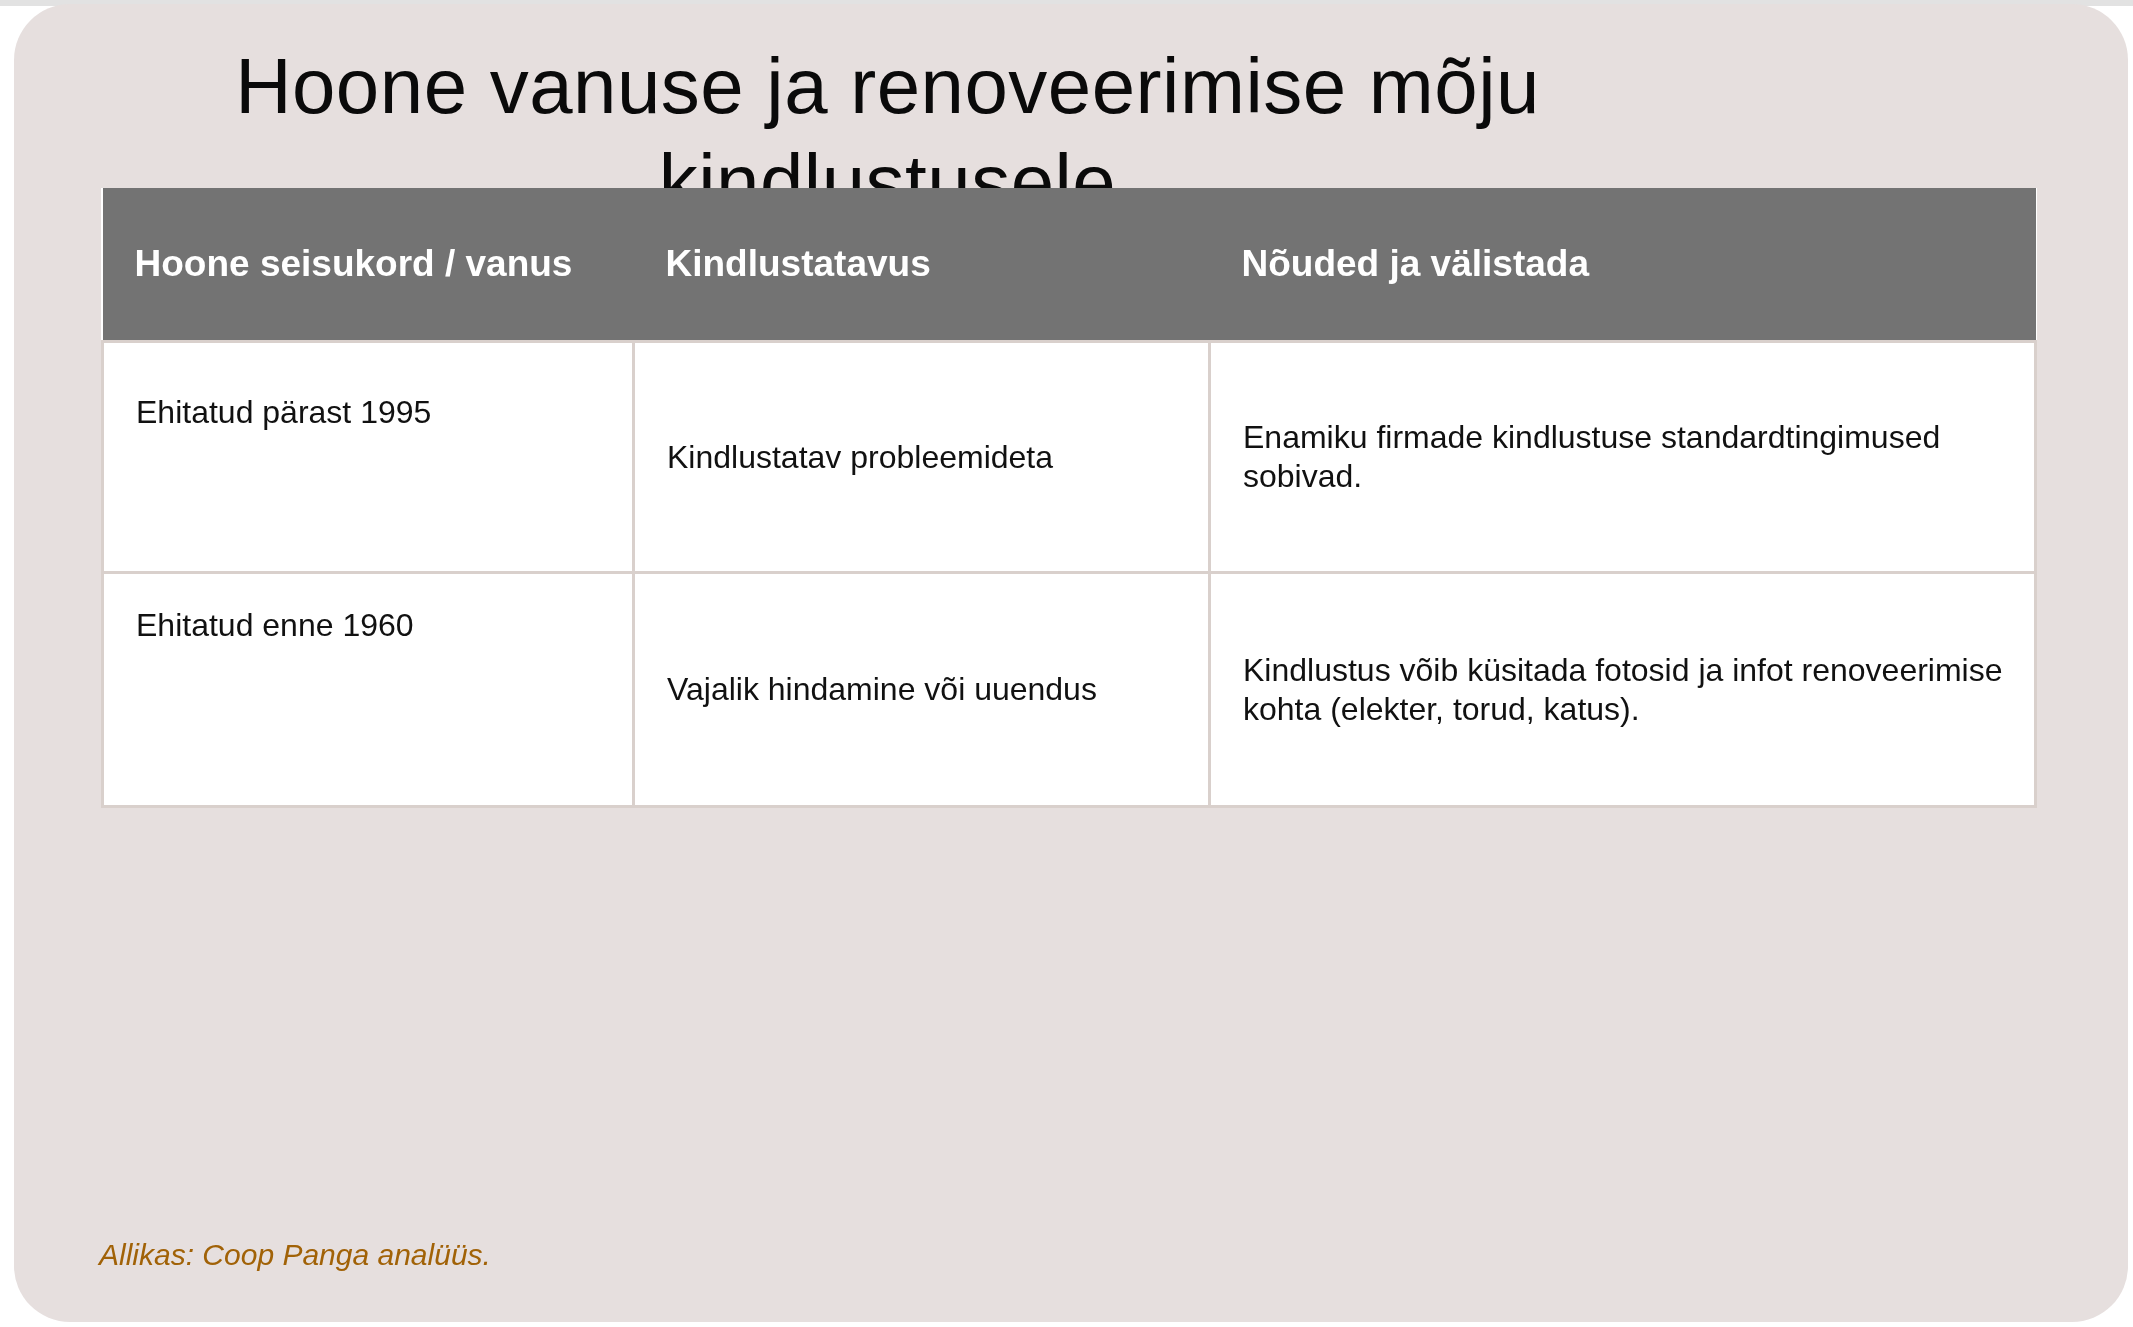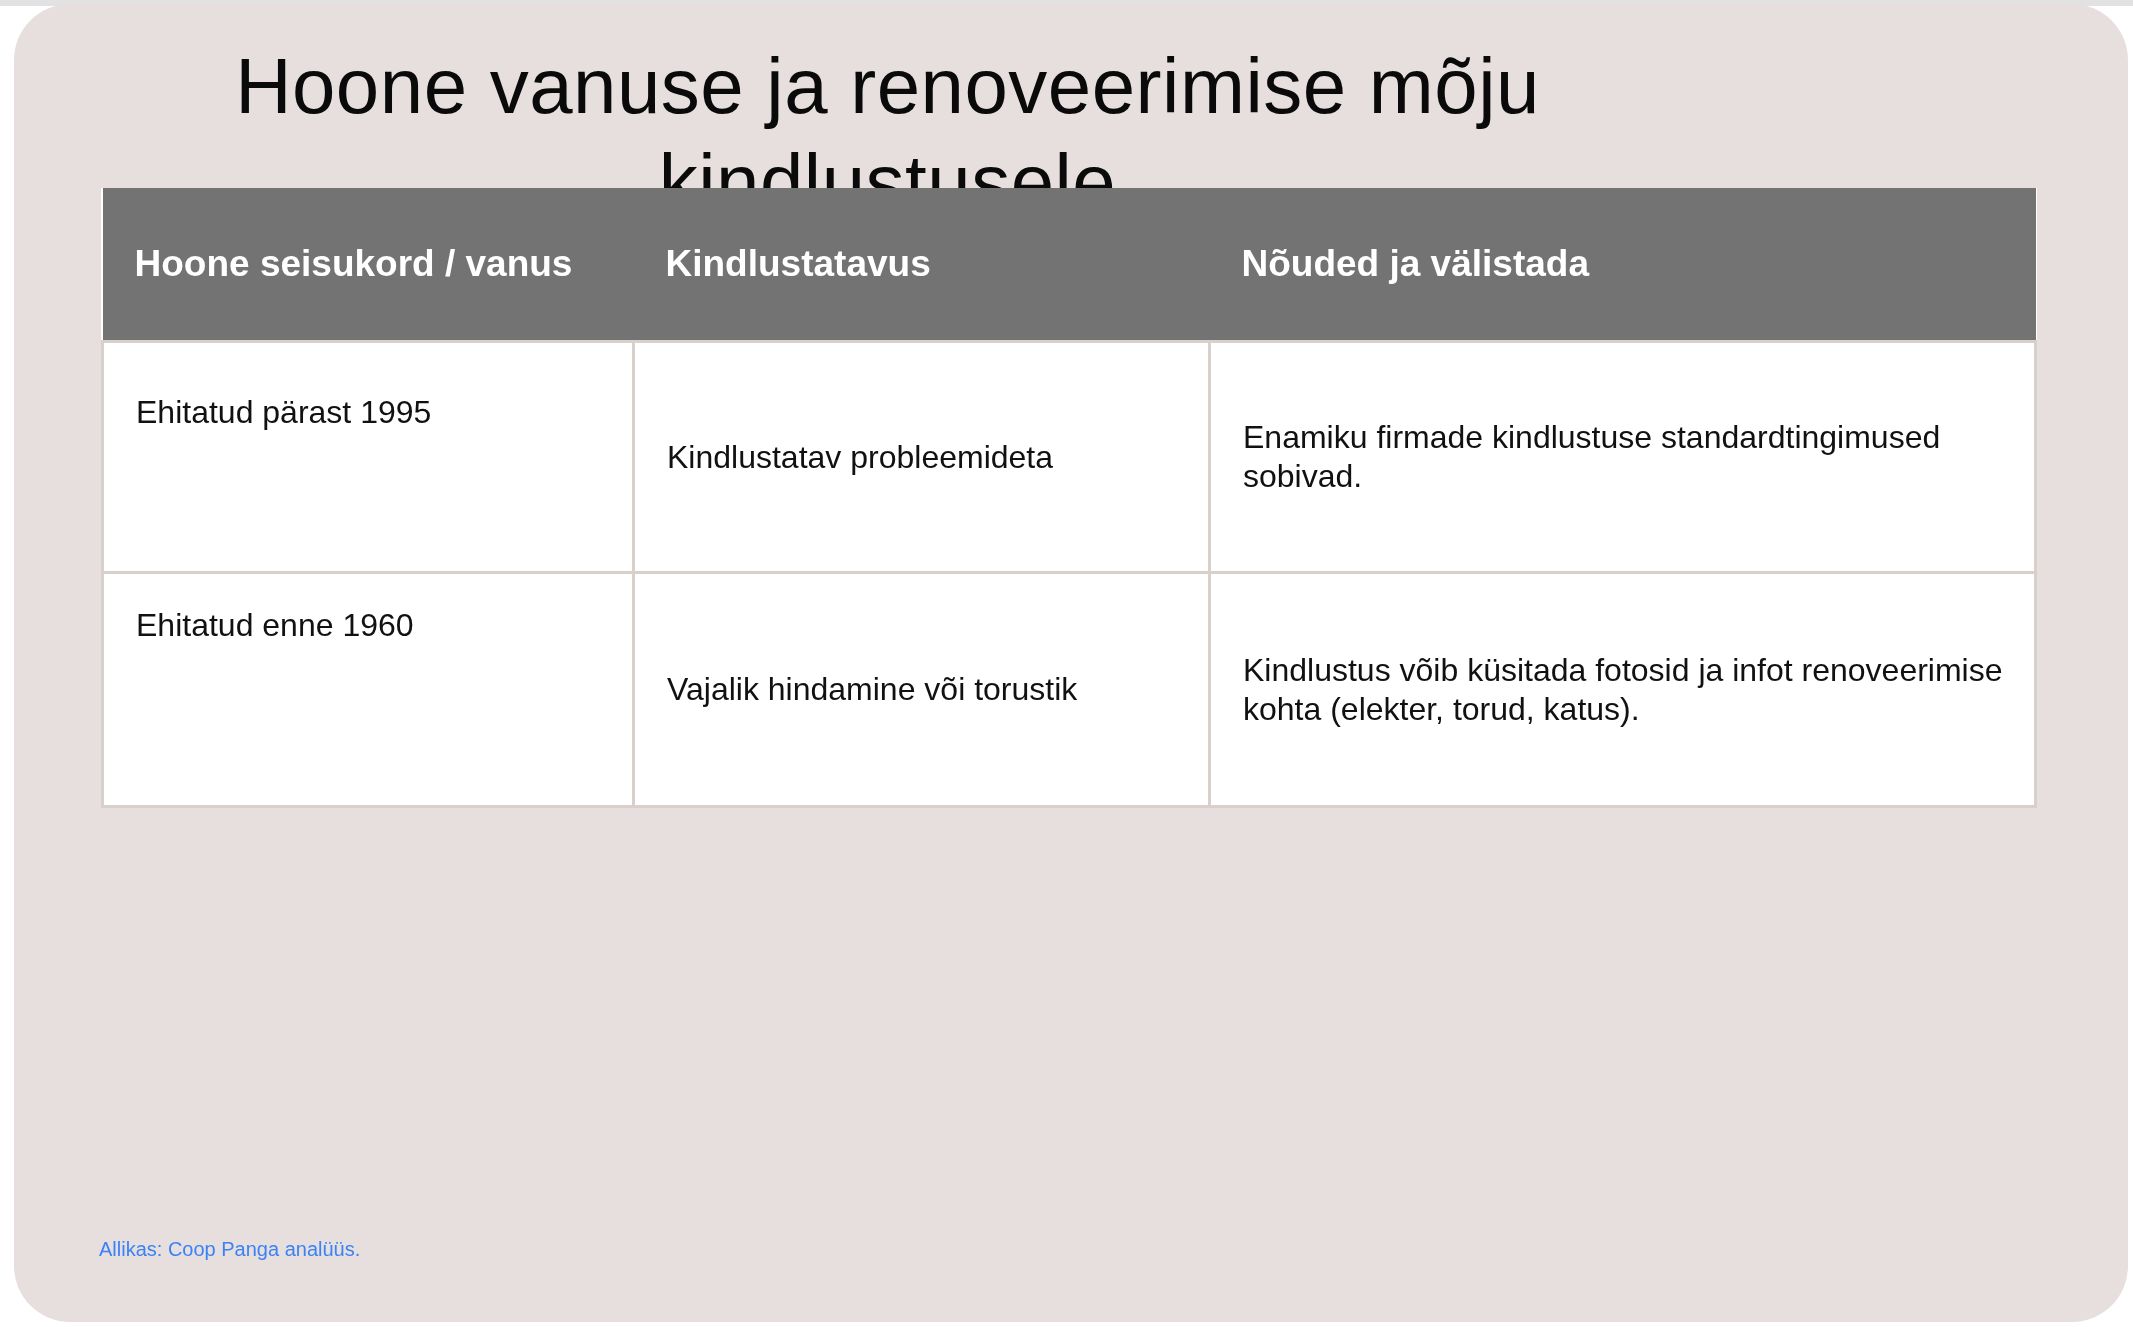--- a/index.html
+++ b/index.html
@@ -77,22 +77,23 @@
   .table tr.r2 td { height: 181px; }
   .table tr.r3 td { height: 199px; }
   .table tr.r4 td { height: 135px; }
   .table tr.r5 td { height: 162px; }
   .table td.top-align { vertical-align: top; padding-top: 50px; }
   .table tr.r3 td.top-align { padding-top: 32px; }
   .source {
     position: absolute;
     left: 99px;
     top: 1238px;
-    font-size: 20px;
-    color: #3b82f6;
+    font-size: 30px;
+    font-style: italic;
+    color: #a16207;
   }
 </style>
 </head>
 <body>
 
 <div class="top-strip"></div>
 <div class="card"></div>
 
 <h1 class="title">Hoone vanuse ja renoveerimise mõju kindlustusele</h1>
 
@@ -110,19 +111,19 @@
     </tr>
   </thead>
   <tbody>
     <tr class="r1">
       <td class="top-align">Ehitatud pärast 1995</td>
       <td>Kindlustatav probleemideta</td>
       <td>Enamiku firmade kindlustuse standardtingimused sobivad.</td>
     </tr>
     <tr class="r3">
       <td class="top-align">Ehitatud enne 1960</td>
-      <td>Vajalik hindamine või torustik</td>
+      <td>Vajalik hindamine või uuendus</td>
       <td>Kindlustus võib küsitada fotosid ja infot renoveerimise kohta (elekter, torud, katus).</td>
     </tr>
   </tbody>
 </table>
 
 <div class="source">Allikas: Coop Panga analüüs.</div>
 
 </body></html>

